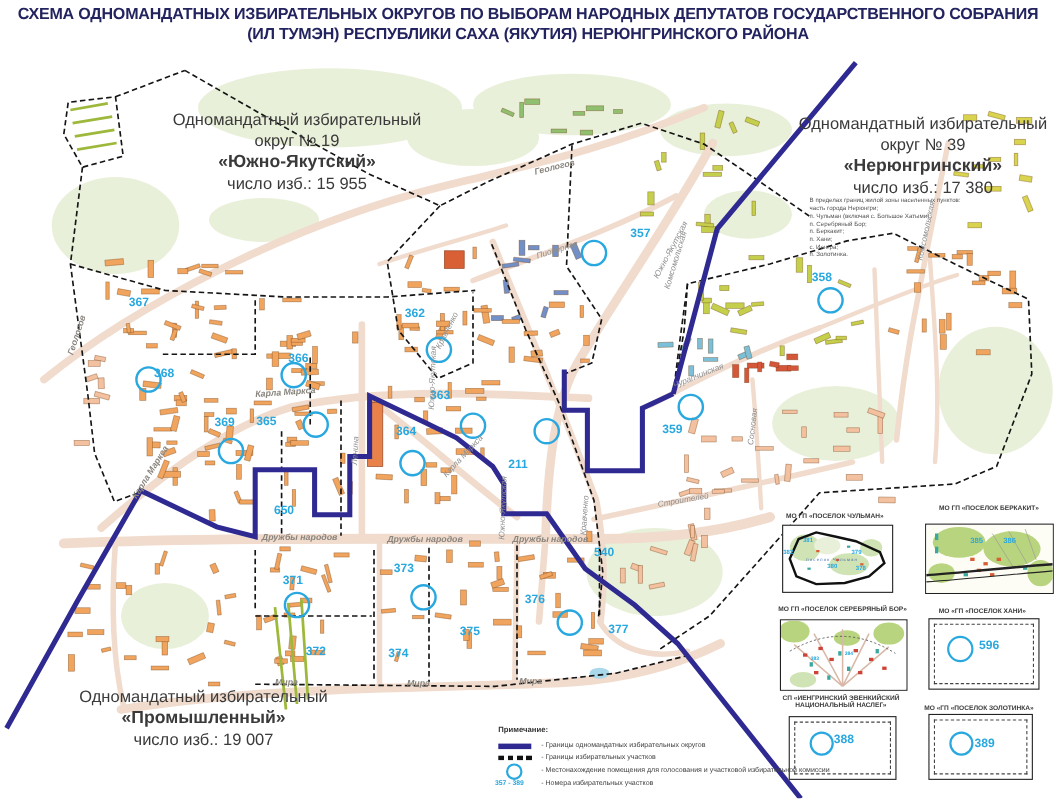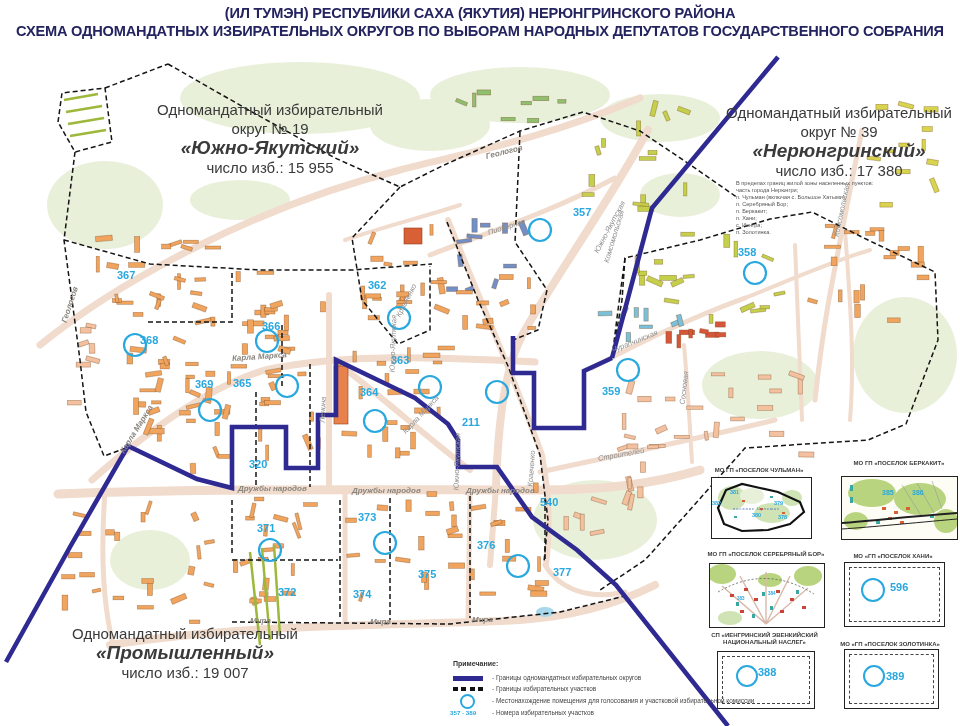--- a/index.html
+++ b/index.html
@@ -5,21 +5,21 @@
   html,body{margin:0;padding:0;background:#fff;}
   #page{position:relative;width:960px;height:726px;background:#fff;overflow:hidden;
         font-family:"Liberation Sans",sans-serif;}
   .abs{position:absolute;}
   
   #title{left:0;top:4px;width:960px;text-align:center;color:#23235f;font-weight:bold;
          font-size:14.6px;line-height:18px;letter-spacing:-0.2px;}
   
   .district{text-align:center;color:#3a3a3a;}
   .district .l1,.district .l2,.district .lv{font-size:15px;line-height:19px;}
-  .district .ln{font-size:19px;line-height:20px;font-weight:bold;font-style:italic;}
+  .district .ln{font-size:16px;line-height:20px;font-weight:bold;}
   .note{color:#555;font-size:5.6px;line-height:7px;text-align:left;}
   
   .pnum{position:absolute;color:#29a8df;font-weight:bold;font-size:11px;}
   
   .street{position:absolute;color:#8f8f8f;font-style:italic;font-size:7.5px;
           transform-origin:0 50%;white-space:nowrap;}
   .street.major{font-weight:bold;font-size:8px;color:#8a857e;}
   
   .ibox{position:absolute;background:#fff;border:1.2px solid #222;}
   .ilabel{position:absolute;font-size:6px;font-weight:bold;color:#3a3a3a;text-align:center;line-height:7px;}
@@ -480,22 +480,22 @@
       <circle cx="497" cy="392" r="11"></circle>
         <circle cx="755" cy="273" r="11"></circle>
       <circle cx="628" cy="370" r="11"></circle>
         <circle cx="270" cy="550" r="11"></circle>
       <circle cx="385" cy="543" r="11"></circle>
         <circle cx="518" cy="566" r="11"></circle>
     </g>
   </svg>
 
   <div id="title" class="abs">
+    <div>СХЕМА ОДНОМАНДАТНЫХ ИЗБИРАТЕЛЬНЫХ ОКРУГОВ ПО ВЫБОРАМ НАРОДНЫХ ДЕПУТАТОВ ГОСУДАРСТВЕННОГО СОБРАНИЯ</div>
     <div>(ИЛ ТУМЭН) РЕСПУБЛИКИ САХА (ЯКУТИЯ) НЕРЮНГРИНСКОГО РАЙОНА</div>
-    <div>СХЕМА ОДНОМАНДАТНЫХ ИЗБИРАТЕЛЬНЫХ ОКРУГОВ ПО ВЫБОРАМ НАРОДНЫХ ДЕПУТАТОВ ГОСУДАРСТВЕННОГО СОБРАНИЯ</div>
   </div>
 
   <div class="abs district" style="left:120px;top:100px;width:300px">
     <div class="l1">Одномандатный избирательный</div>
     <div class="l2">округ № 19</div>
     <div class="ln">«Южно-Якутский»</div>
     <div class="lv">число изб.: 15 955</div>
   </div>
 
   <div class="abs district" style="left:718px;top:103px;width:242px">
@@ -527,21 +527,21 @@
   <span class="pnum" style="left:540px;top:496px">540</span>
   <span class="pnum" style="left:462px;top:416px">211</span>
   <span class="pnum" style="left:368px;top:279px">362</span>
   <span class="pnum" style="left:391px;top:354px">363</span>
   <span class="pnum" style="left:360px;top:386px">364</span>
   <span class="pnum" style="left:233px;top:377px">365</span>
   <span class="pnum" style="left:262px;top:320px">366</span>
   <span class="pnum" style="left:117px;top:269px">367</span>
   <span class="pnum" style="left:140px;top:334px">368</span>
   <span class="pnum" style="left:195px;top:378px">369</span>
-  <span class="pnum" style="left:249px;top:458px">320</span>
+  <span class="pnum" style="left:249px;top:458px">650</span>
   <span class="pnum" style="left:257px;top:522px">371</span>
   <span class="pnum" style="left:278px;top:586px">372</span>
   <span class="pnum" style="left:358px;top:511px">373</span>
   <span class="pnum" style="left:353px;top:588px">374</span>
   <span class="pnum" style="left:418px;top:568px">375</span>
   <span class="pnum" style="left:477px;top:539px">376</span>
   <span class="pnum" style="left:553px;top:566px">377</span>
 
   <span class="street major" style="left:64px;top:318px;transform:rotate(-72deg)">Геологов</span>
   <span class="street major" style="left:486px;top:152px;transform:rotate(-14deg)">Геологов</span>

